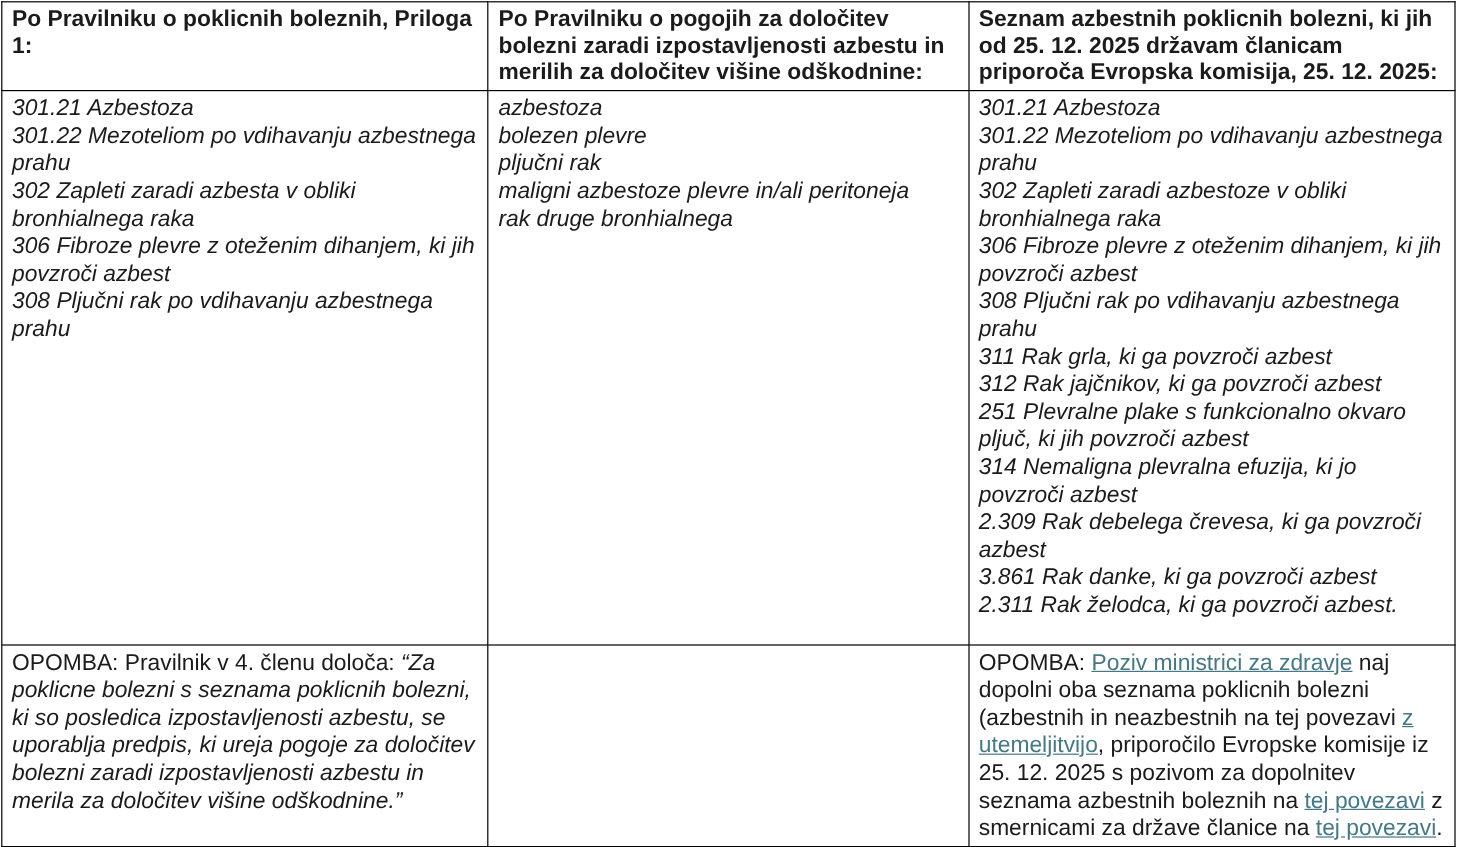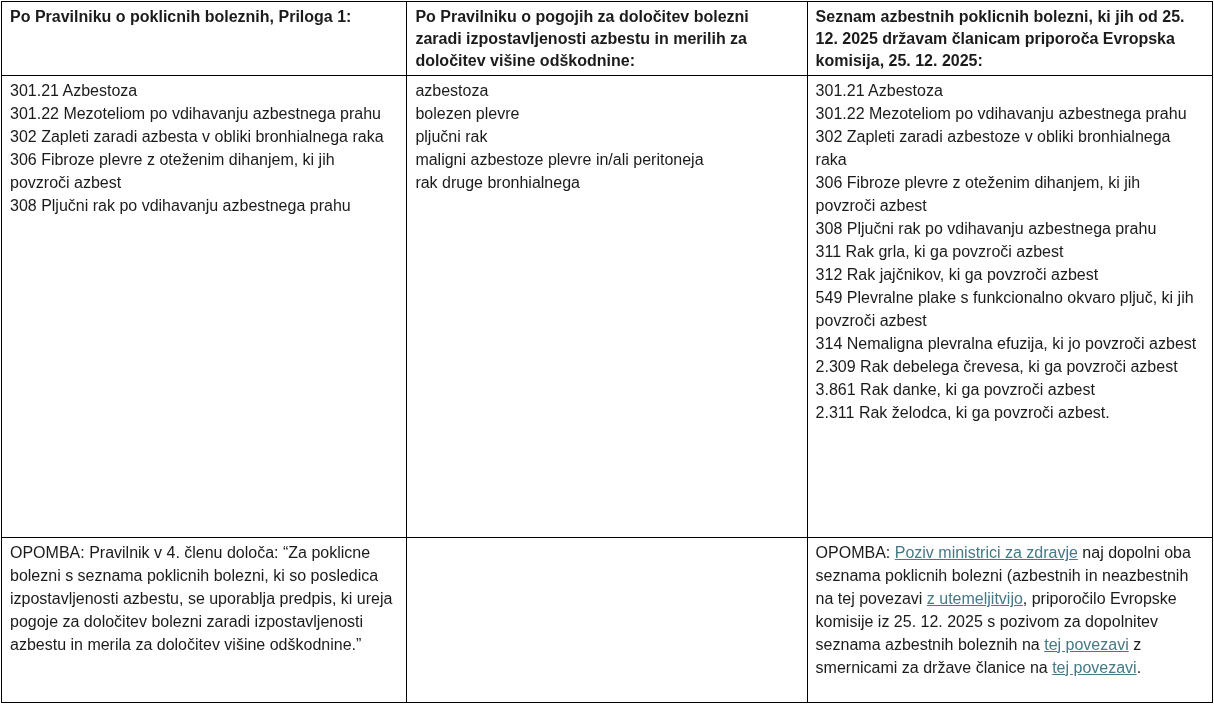--- a/index.html
+++ b/index.html
@@ -17,36 +17,36 @@
   table.doc-table {
     border-collapse: collapse;
     table-layout: fixed;
     width: 1212px;
     margin: 1px;
   }
   table.doc-table td {
     border: 1.5px solid #000000;
     vertical-align: top;
     padding: 3px 8px 3px 8px;
-    font-size: 16px;
+    font-size: 19px;
     line-height: 23px;
     overflow: hidden;
   }
   .col1 { width: 395px; }
   .col2 { width: 390px; }
   .col3 { width: 395px; }
   tr.header-row td {
     font-weight: bold;
     line-height: 22px;
     height: 66px;
     padding-top: 4px;
   }
   tr.body-row td { height: 455px; }
   tr.note-row td { height: 158px; }
-  .italic { }
+  .italic { font-style: italic; }
   .item { margin: 0; }
   a.doclink {
     color: #467886;
     text-decoration: underline;
     cursor: pointer;
     margin-top: 25px;
   }
 </style>
 </head>
 <body>
@@ -87,21 +87,21 @@
       <div class="item">rak druge bronhialnega</div>
     </td>
     <td class="italic">
       <div class="item">301.21 Azbestoza</div>
       <div class="item">301.22 Mezoteliom po vdihavanju azbestnega prahu</div>
       <div class="item">302 Zapleti zaradi azbestoze v obliki bronhialnega raka</div>
       <div class="item">306 Fibroze plevre z oteženim dihanjem, ki jih povzroči azbest</div>
       <div class="item">308 Pljučni rak po vdihavanju azbestnega prahu</div>
       <div class="item">311 Rak grla, ki ga povzroči azbest</div>
       <div class="item">312 Rak jajčnikov, ki ga povzroči azbest</div>
-      <div class="item">549 Plevralne plake s funkcionalno okvaro pljuč, ki jih povzroči azbest</div>
+      <div class="item">251 Plevralne plake s funkcionalno okvaro pljuč, ki jih povzroči azbest</div>
       <div class="item">314 Nemaligna plevralna efuzija, ki jo povzroči azbest</div>
       <div class="item">2.309 Rak debelega črevesa, ki ga povzroči azbest</div>
       <div class="item">3.861 Rak danke, ki ga povzroči azbest</div>
       <div class="item">2.311 Rak želodca, ki ga povzroči azbest.</div>
     </td>
   </tr>
 
   <tr class="note-row">
     <td>
       <span>OPOMBA: Pravilnik v 4. členu določa: </span><span class="italic">“Za poklicne bolezni s seznama poklicnih bolezni, ki so posledica izpostavljenosti azbestu, se uporablja predpis, ki ureja pogoje za določitev bolezni zaradi izpostavljenosti azbestu in merila za določitev višine odškodnine.”</span>

